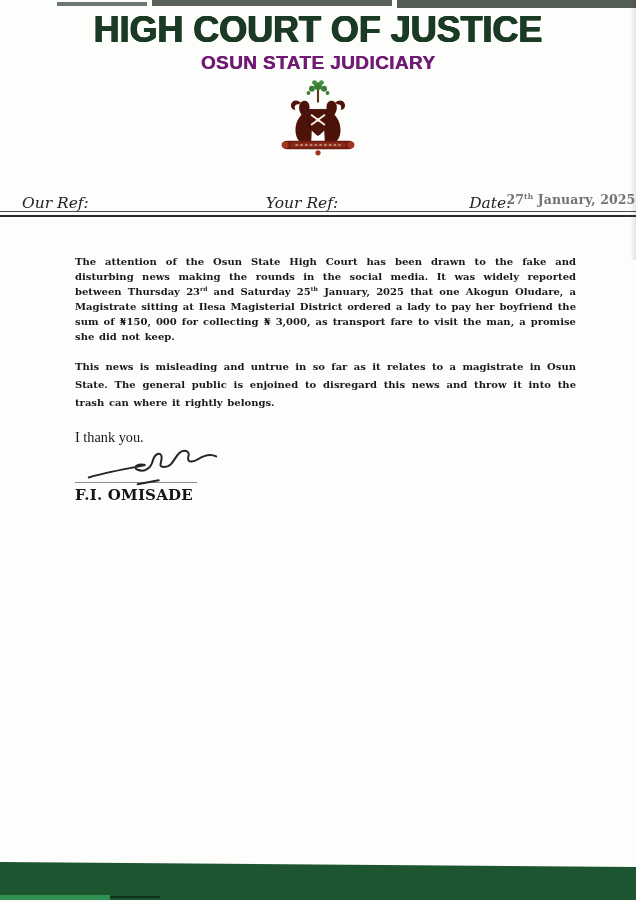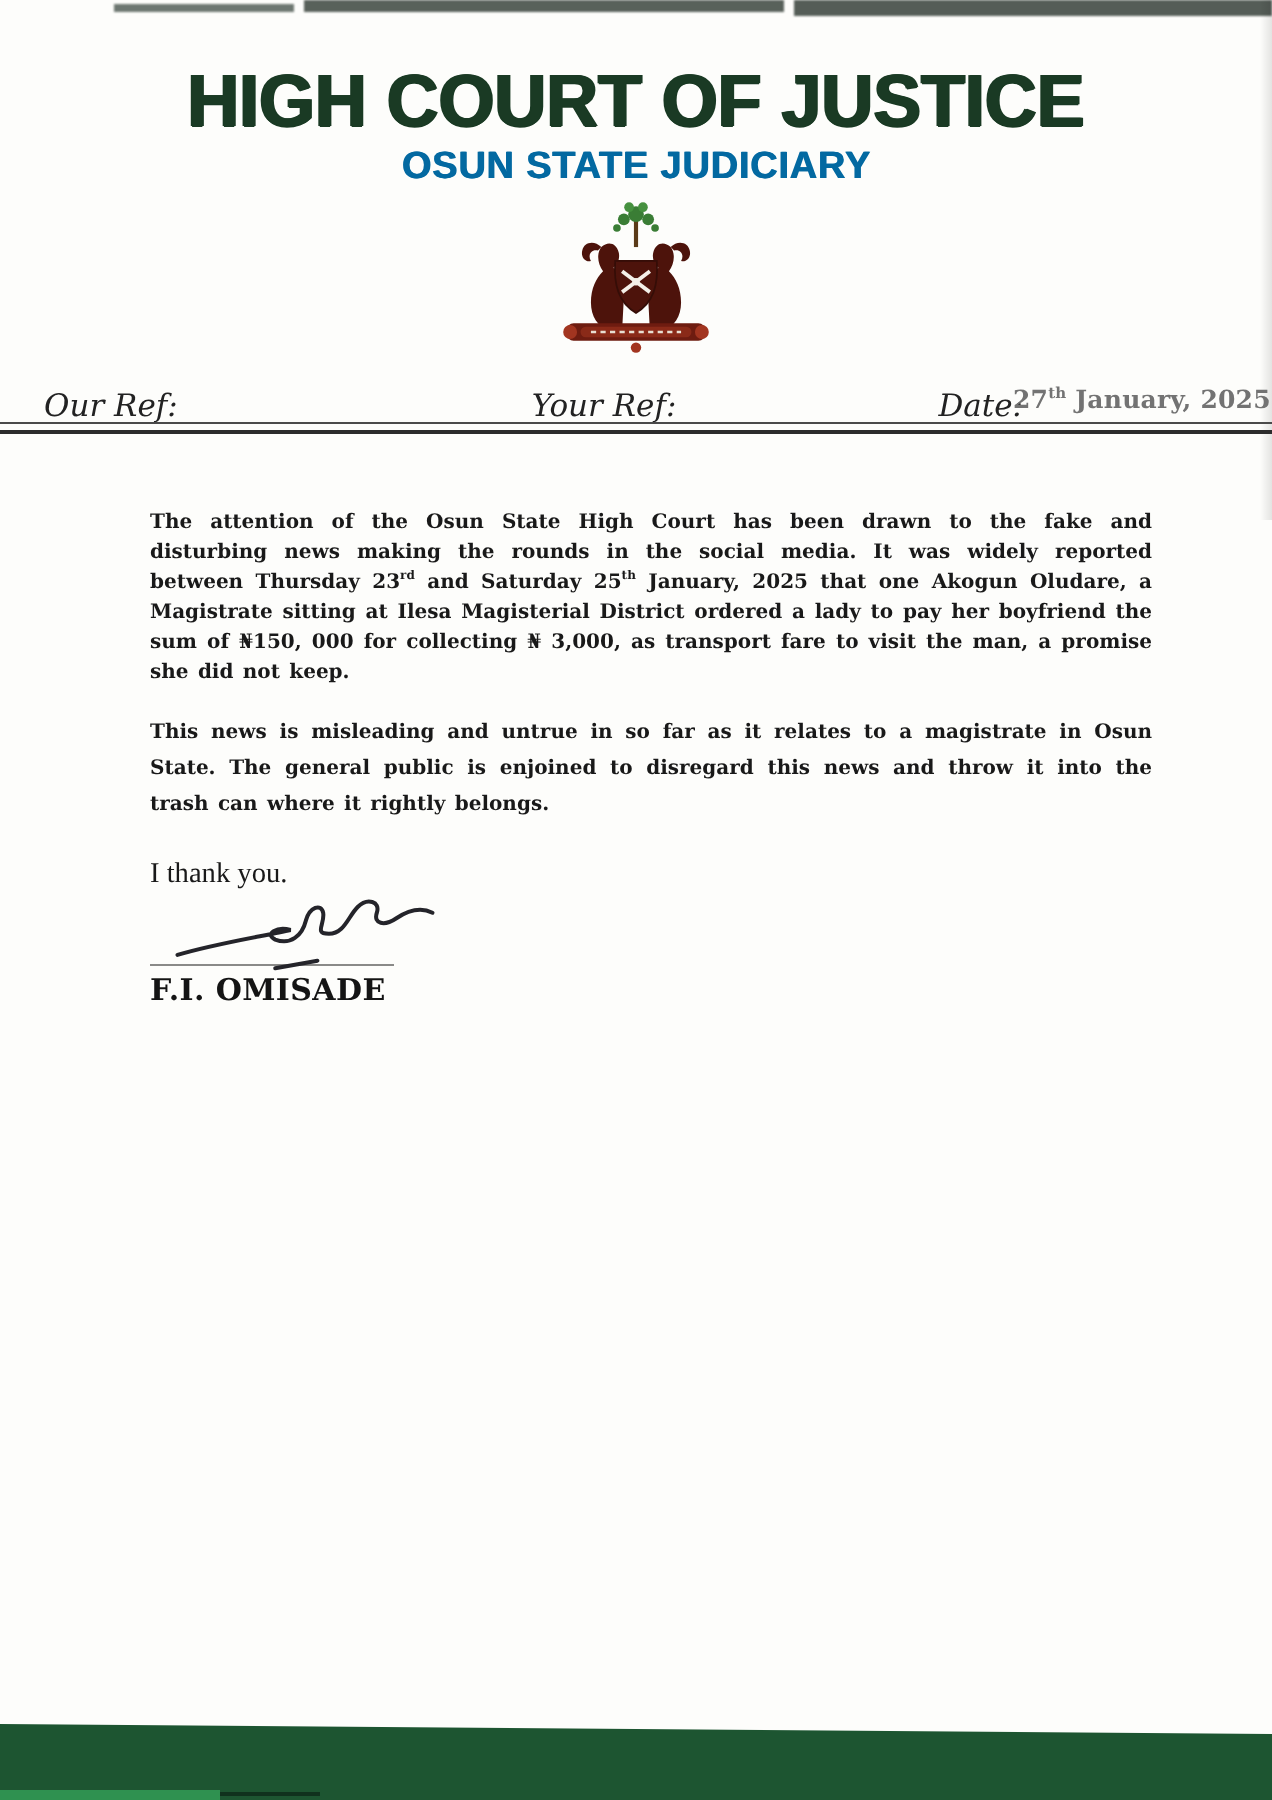--- a/index.html
+++ b/index.html
@@ -9,30 +9,30 @@
     font-family:"DejaVu Serif", serif;color:#191919;
   }
   
   .top-strip{position:absolute;filter:blur(.6px);opacity:.85;}
   .strip-a{left:57px;top:2px;width:90px;height:4px;background:#55605a;}
   .strip-b{left:152px;top:0;width:240px;height:6px;background:#3c463f;}
   .strip-c{left:397px;top:0;width:239px;height:8px;background:#38423b;}
   .edge-shadow{position:absolute;top:0;right:0;width:6px;height:260px;
     background:linear-gradient(to left, rgba(0,0,0,.10), rgba(0,0,0,0));}
 
-  header{position:absolute;left:0;top:32px;width:636px;text-align:center;}
+  header{position:absolute;left:0;top:11px;width:636px;text-align:center;}
   .title{
     margin:0;font-family:"Liberation Sans", sans-serif;font-weight:900;
     font-size:37px;line-height:1.05;color:#1a3a24;letter-spacing:0px;
     text-shadow:.7px 0 0 currentColor,-.7px 0 0 currentColor,0 .4px 0 currentColor;
     transform:scaleX(.97);
   }
   .subtitle{
     margin:2px 0 0 0;font-family:"Liberation Sans", sans-serif;font-weight:800;
-    font-size:19px;color:#0369a1;letter-spacing:.4px;
+    font-size:19px;color:#701a75;letter-spacing:.4px;
     text-shadow:.5px 0 0 currentColor;
   }
   .crest{display:block;margin:6px auto 0 auto;}
   .address{margin-top:2px;font-size:15px;color:#1e1e1e;letter-spacing:.2px;}
 
   .ref-row{
     position:absolute;left:22px;right:12px;top:192px;height:20px;
     display:flex;align-items:flex-end;font-style:italic;font-size:15.5px;color:#222;
   }
   .ref-label{white-space:nowrap;padding-right:3px;line-height:1.1;}

